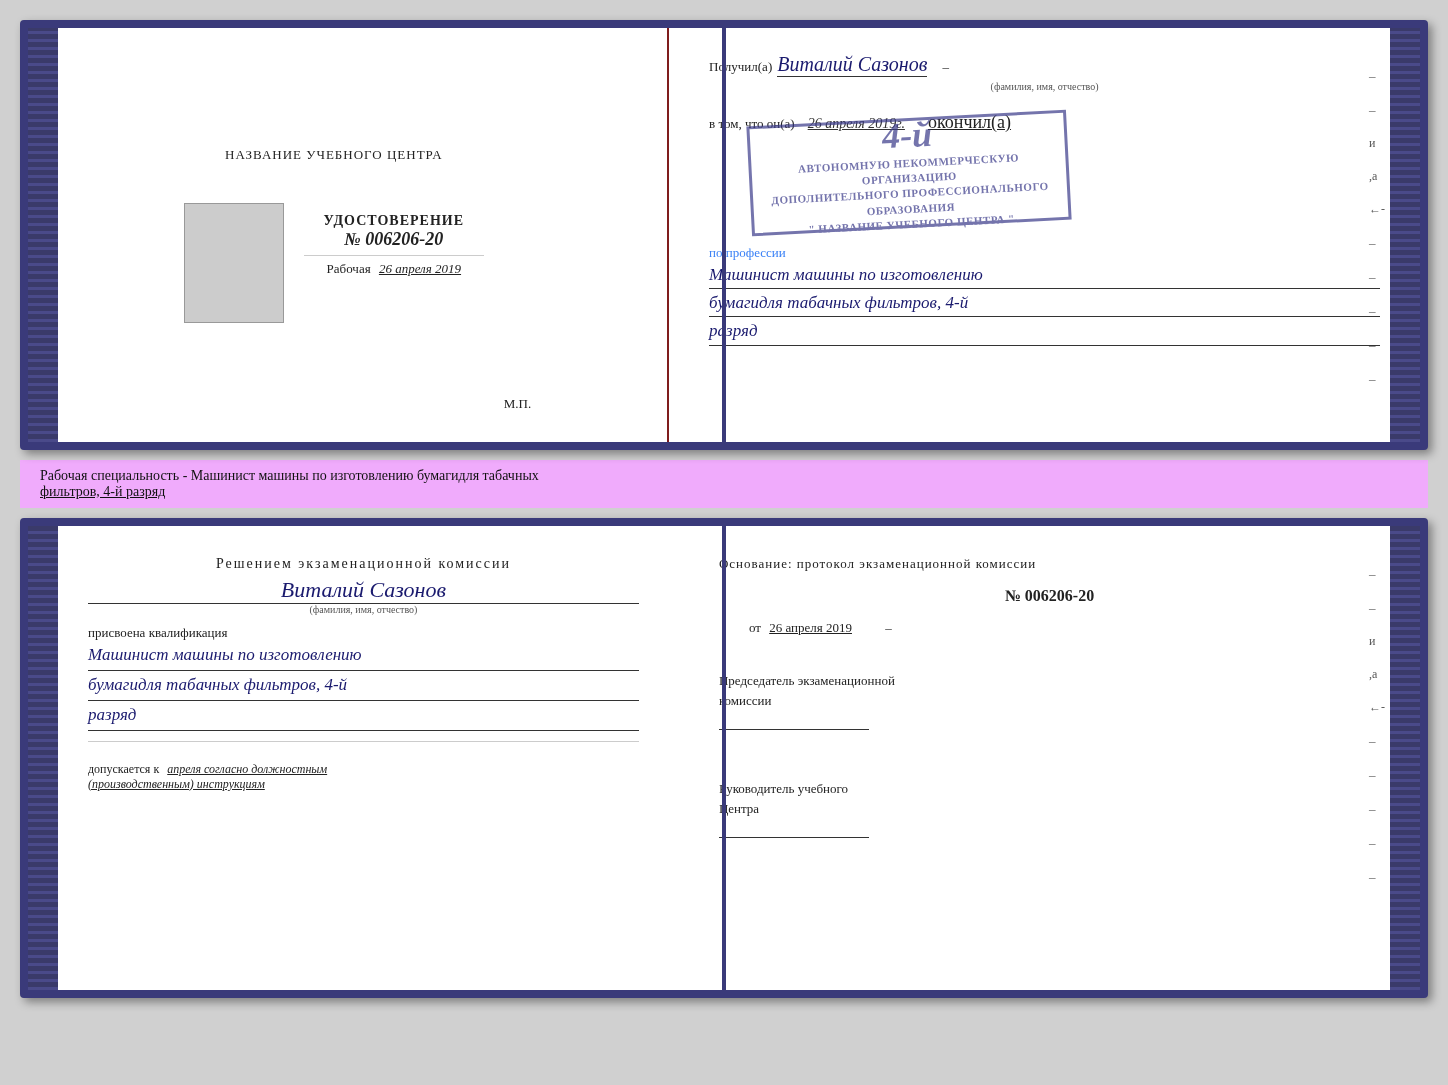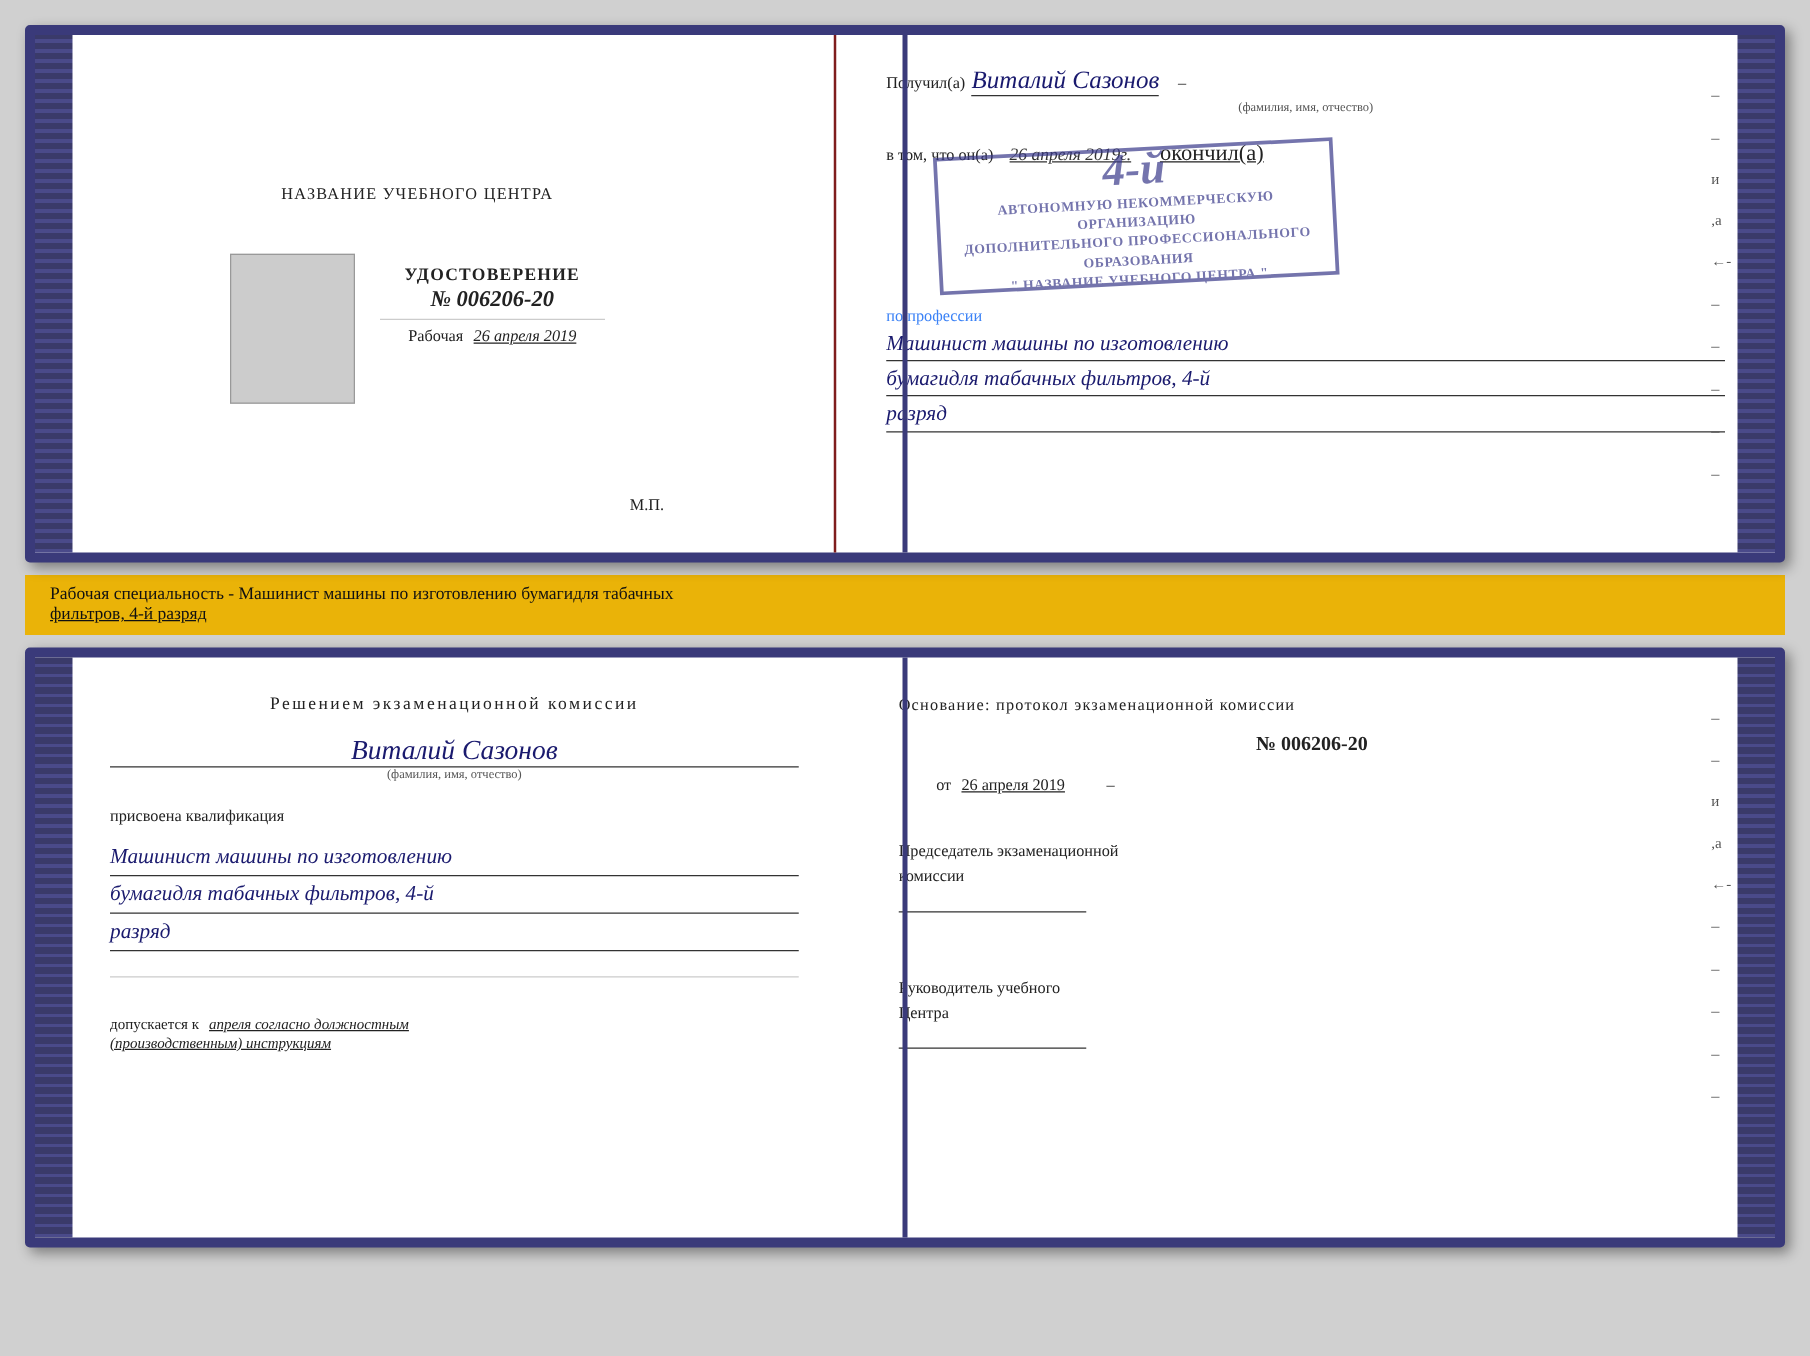--- a/index.html
+++ b/index.html
@@ -234,21 +234,21 @@
       font-family: 'Georgia', serif;
       font-size: 17px;
       font-style: italic;
       color: #1a1a6e;
       border-bottom: 1px solid #333;
       line-height: 1.6;
     }
 
     
     .separator-area {
-      background: #eab308;
+      background: #f0abfc;
       padding: 8px 20px;
       font-size: 14px;
       color: #222;
     }
 
     .specialty-text {
       font-size: 14px;
       color: #111;
     }
 
@@ -277,21 +277,21 @@
       width: 4px;
       background: #3a3a7a;
       transform: translateX(-50%);
     }
 
     .bottom-left {
       flex: 1;
       padding: 30px 40px;
       display: flex;
       flex-direction: column;
-      gap: 10px;
+      gap: 0;
       position: relative;
     }
 
     .bottom-left-spine {
       position: absolute;
       left: 0;
       top: 0;
       bottom: 0;
       width: 30px;
       background: repeating-linear-gradient(

